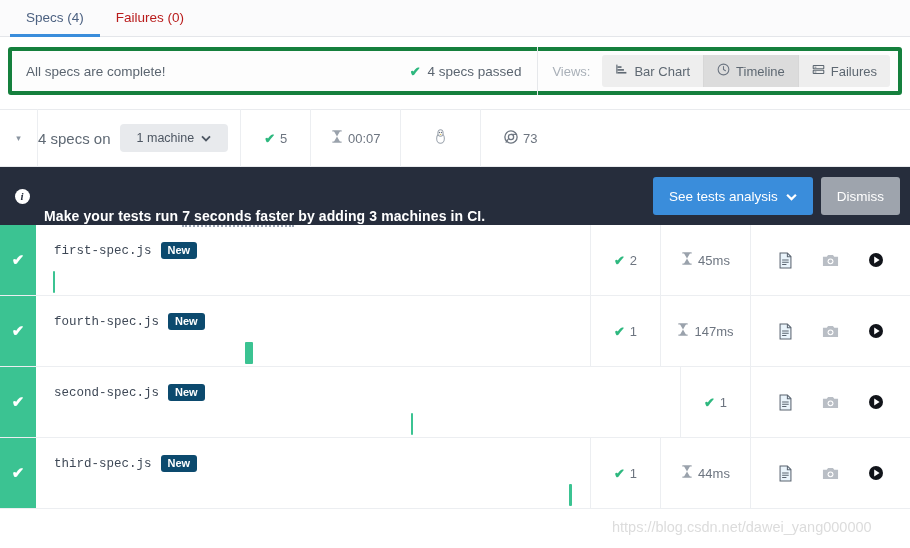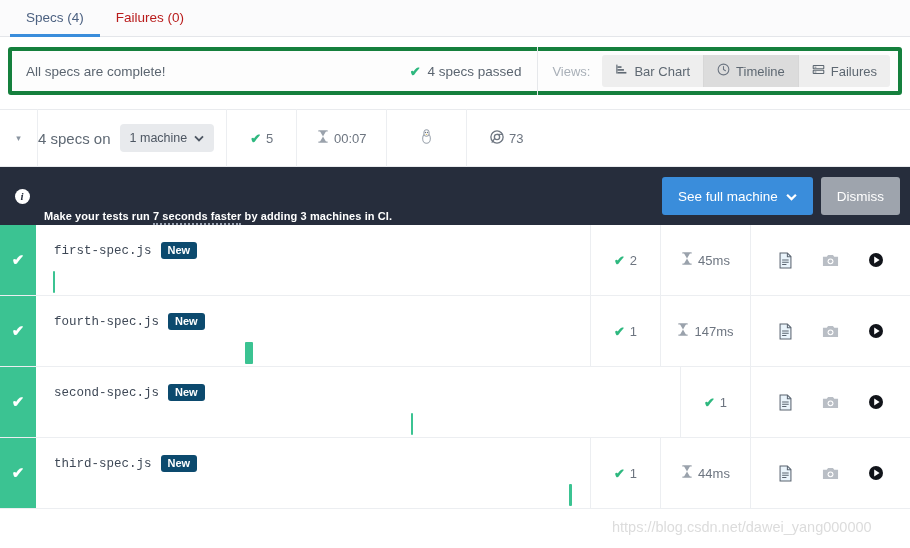--- a/index.html
+++ b/index.html
@@ -85,21 +85,21 @@
     display: flex; align-items: center; gap: 8px;
     padding-left: 16px; flex: 1 1 auto;
     font-size: 14px; font-style: italic; color: #404b57;
   }
   .group-specs {
     font-size: 15px; color: #5f6974; white-space: nowrap;
   }
   .machine-pill {
     margin-left: 9px; margin-right: 12px;
     background: #e8eaed; border-radius: 4px;
-    padding: 7px 10px; font-size: 12.5px; color: #4d5662;
+    padding: 7px 17px; font-size: 12.5px; color: #4d5662;
     display: inline-flex; align-items: center; gap: 7px;
     cursor: pointer; white-space: nowrap;
   }
   .g-stat {
     height: 58px; display: flex; align-items: center; justify-content: center;
     gap: 5px; font-size: 13px; color: #6d7580;
     border-left: 1px solid #eceef1; white-space: nowrap;
   }
   .g-pass { width: 70px; }
   .g-time { width: 90px; }
@@ -116,21 +116,21 @@
   .banner-icon {
     width: 44px; display: flex; align-items: center; justify-content: center;
   }
   .info-circle {
     width: 15px; height: 15px; border-radius: 50%;
     background: #fff; color: #262d3c;
     font-size: 11px; font-weight: bold; font-style: italic;
     display: flex; align-items: center; justify-content: center;
     font-family: "Liberation Serif", serif;
   }
-  .banner-text { flex: 1 1 auto; font-size: 11px; font-weight: bold; letter-spacing: .1px; margin-top: 40px; }
+  .banner-text { flex: 1 1 auto; font-size: 14px; font-weight: bold; letter-spacing: .1px; margin-top: 40px; }
   .dotted { border-bottom: 2px dotted #9aa3b2; padding-bottom: 1px; }
   .btn-analysis {
     background: #3a8ddb; color: #fff;
     border: none; border-radius: 3px;
     height: 38px; padding: 0 16px; font-size: 13.5px;
     display: flex; align-items: center; gap: 8px;
     cursor: pointer; white-space: nowrap;
     font-family: "Liberation Sans", sans-serif;
   }
   .btn-dismiss {
@@ -295,21 +295,21 @@
   </div>
 
   <div class="banner">
     <div class="banner-icon">
       <span class="info-circle">i</span>
     </div>
     <div class="banner-text">
       <span>Make your tests run </span><span class="dotted">7 seconds faster</span><span> by adding 3 machines in CI.</span>
     </div>
     <button class="btn-analysis">
-      <span>See full machine</span>
+      <span>See tests analysis</span>
       <span>
         <svg width="11" height="8" viewBox="0 0 10 7">
             <path d="M1 1.4 L5 5.4 L9 1.4" stroke="#fff" stroke-width="2" fill="none"></path>
           </svg>
       </span>
     </button>
     <button class="btn-dismiss">Dismiss</button>
   </div>
 
   <div id="spec-list">

